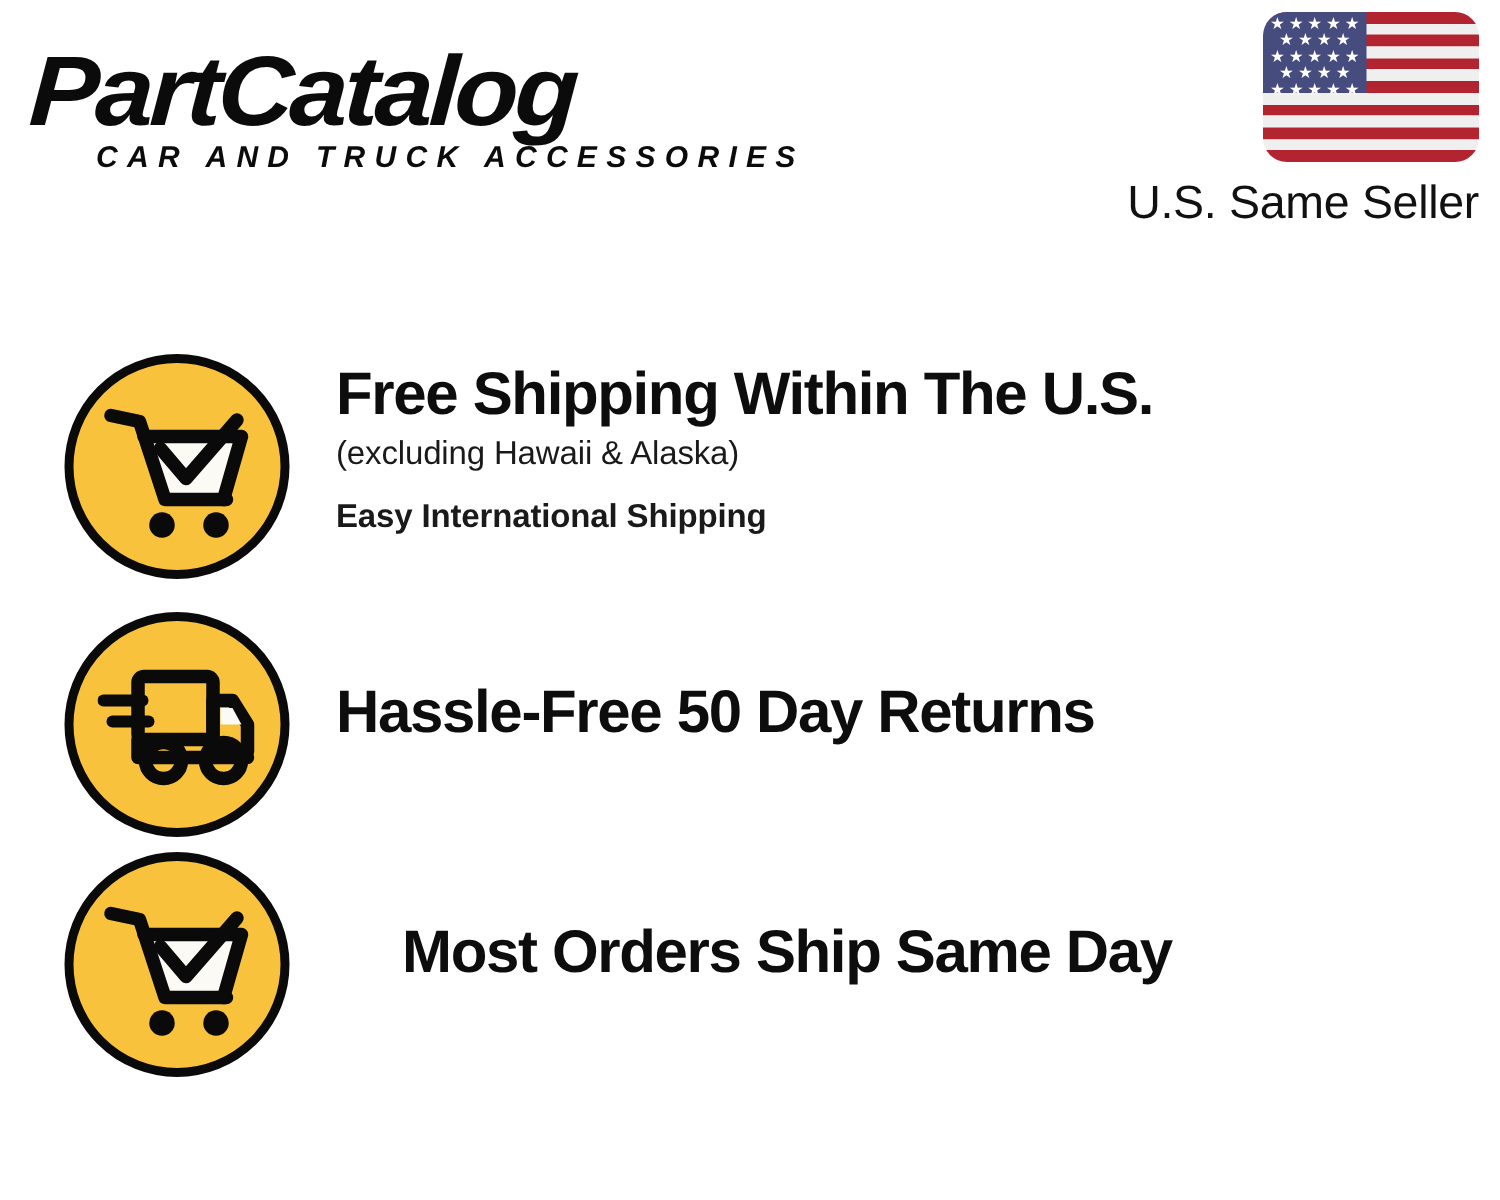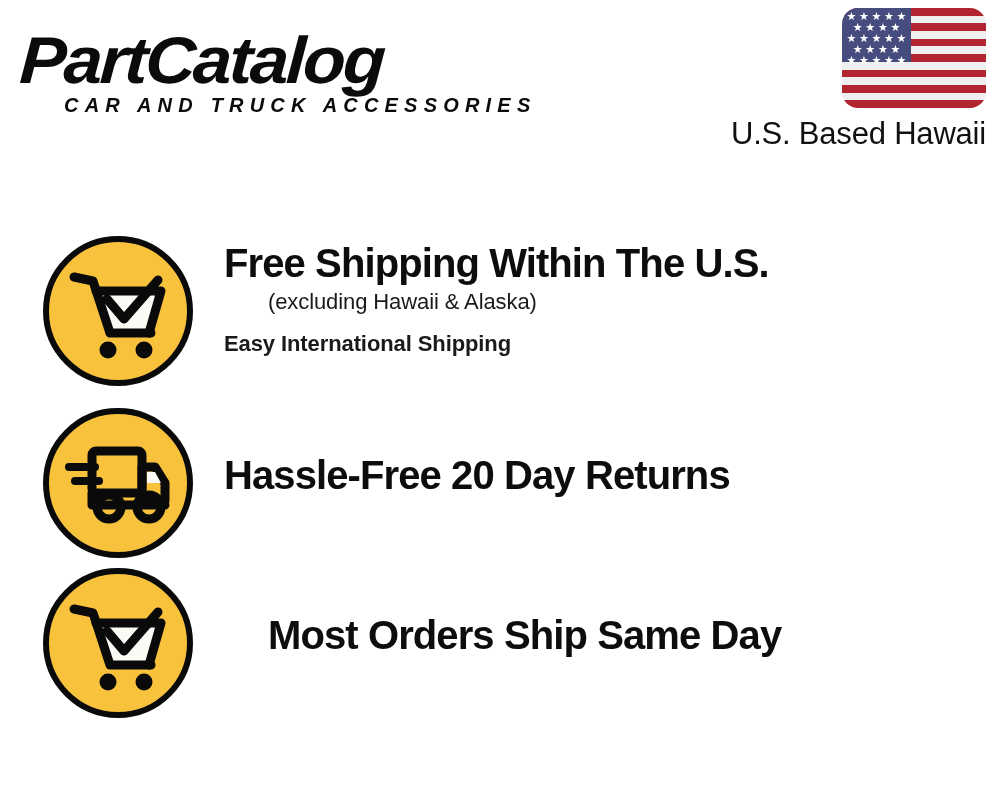--- a/index.html
+++ b/index.html
@@ -165,21 +165,21 @@
     line-height: 32px;
     font-weight: 400;
     color: #1a1a1a;
     letter-spacing: -0.1px;
     white-space: nowrap;
   }
   .feature-sub.bold {
     font-weight: 700;
     margin-top: 10px;
   }
-  .feature-sub.tight { margin-top: 0px; margin-left: 44px; }
+  .feature-sub.tight { margin-top: 0px; }
 
   .row-2 .feature-text,
   .row-3 .feature-text { padding-top: 44px; }
 </style>
 </head>
 <body>
 
 <div class="logo-block">
   <div class="logo-wordmark">PartCatalog</div>
   <div class="logo-tagline">CAR AND TRUCK ACCESSORIES</div>
@@ -231,21 +231,21 @@
       </div>
       <div class="star-row">
         <span class="star">★</span>
         <span class="star">★</span>
         <span class="star">★</span>
         <span class="star">★</span>
         <span class="star">★</span>
       </div>
     </div>
   </div>
-  <div class="seller-label">U.S. Based Hawaii</div>
+  <div class="seller-label">U.S. Same Seller</div>
 </div>
 
 <div class="features">
 
   <div class="feature-row row-1">
     <div class="badge">
       <svg width="104" height="96" viewBox="0 0 104 96" aria-hidden="true">
 
         <polygon points="35,32 91,32 80,66 46,66" fill="#fbfaf5"></polygon>
 
@@ -278,21 +278,21 @@
 
         <polygon points="82,33 90,33 96,44 82,44" fill="#fbfaf5"></polygon>
 
         <path d="M27 54 V66 H100" fill="none" stroke="#0a0a0a" stroke-width="9" stroke-linecap="round" stroke-linejoin="round"></path>
 
         <circle cx="44" cy="68" r="12" fill="none" stroke="#0a0a0a" stroke-width="9"></circle>
         <circle cx="84" cy="68" r="12" fill="none" stroke="#0a0a0a" stroke-width="9"></circle>
       </svg>
     </div>
     <div class="feature-text">
-      <div class="feature-title">Hassle-Free 20 Day Returns</div>
+      <div class="feature-title">Hassle-Free 50 Day Returns</div>
     </div>
   </div>
 
   <div class="feature-row row-3">
     <div class="badge">
       <svg width="104" height="96" viewBox="0 0 104 96" aria-hidden="true">
         <polygon points="35,32 91,32 80,66 46,66" fill="#fbfaf5"></polygon>
         <path d="M8 14 L27 18 L44 70 L85 70" fill="none" stroke="#0a0a0a" stroke-width="9" stroke-linecap="round" stroke-linejoin="round"></path>
         <path d="M30 28 L95 28 L83 70" fill="none" stroke="#0a0a0a" stroke-width="9" stroke-linecap="round" stroke-linejoin="round"></path>
         <path d="M41 36 L58 56 L92 17" fill="none" stroke="#0a0a0a" stroke-width="9" stroke-linecap="round" stroke-linejoin="round"></path>

